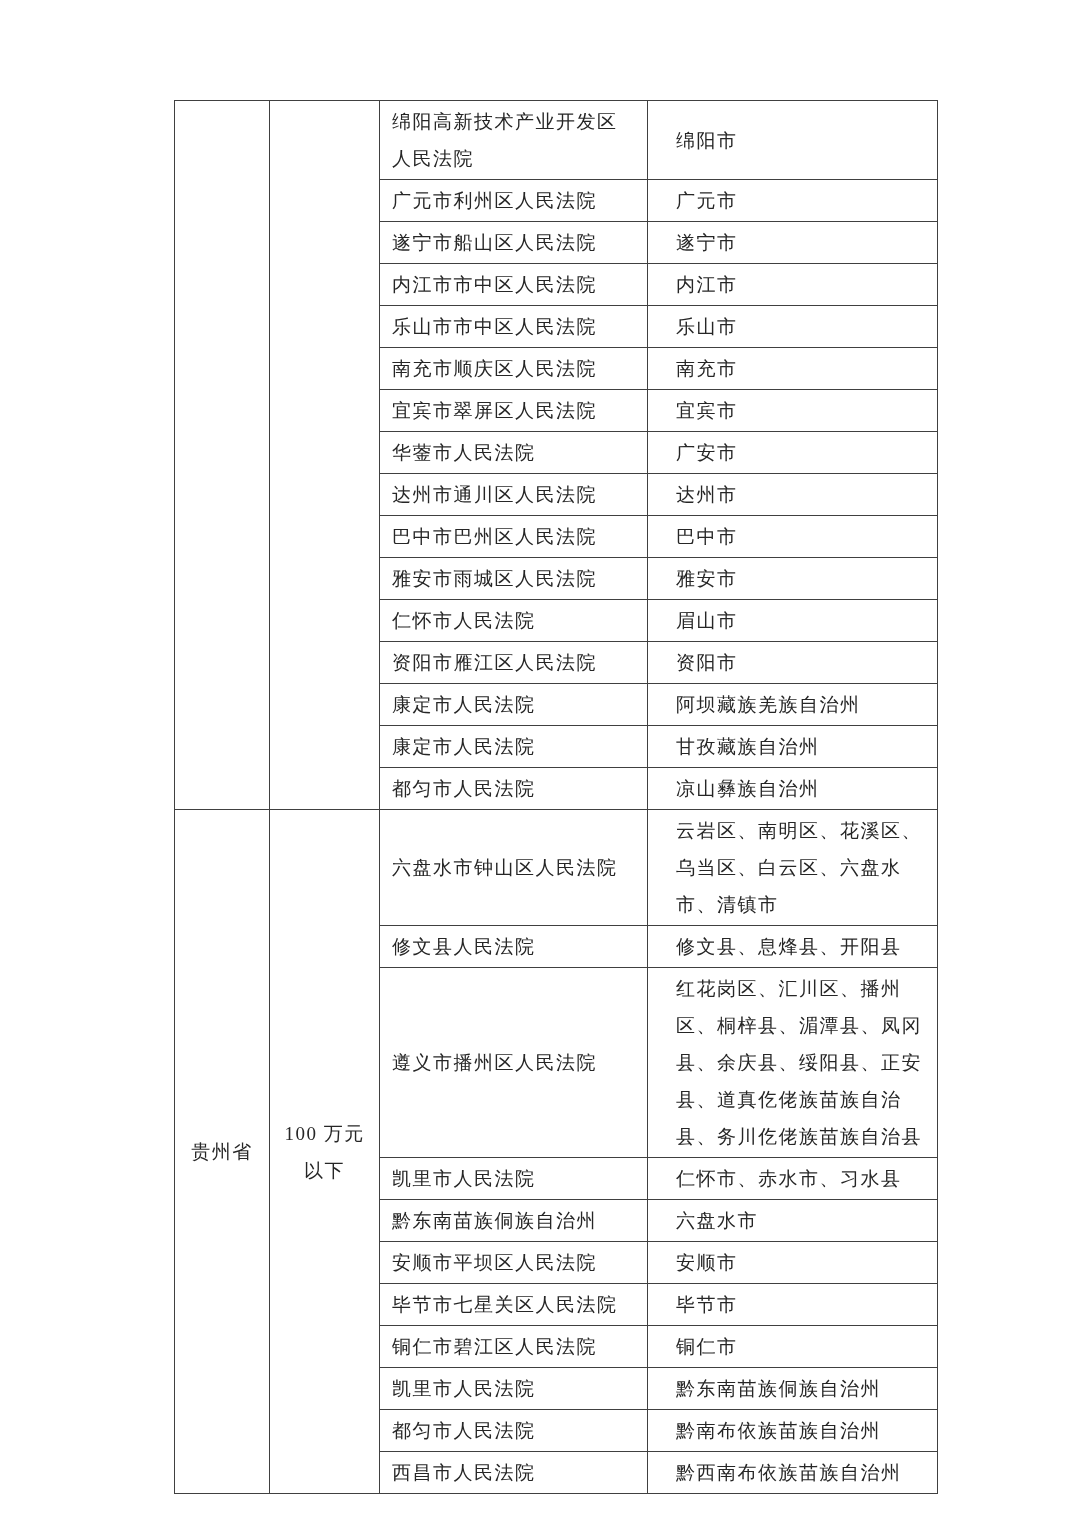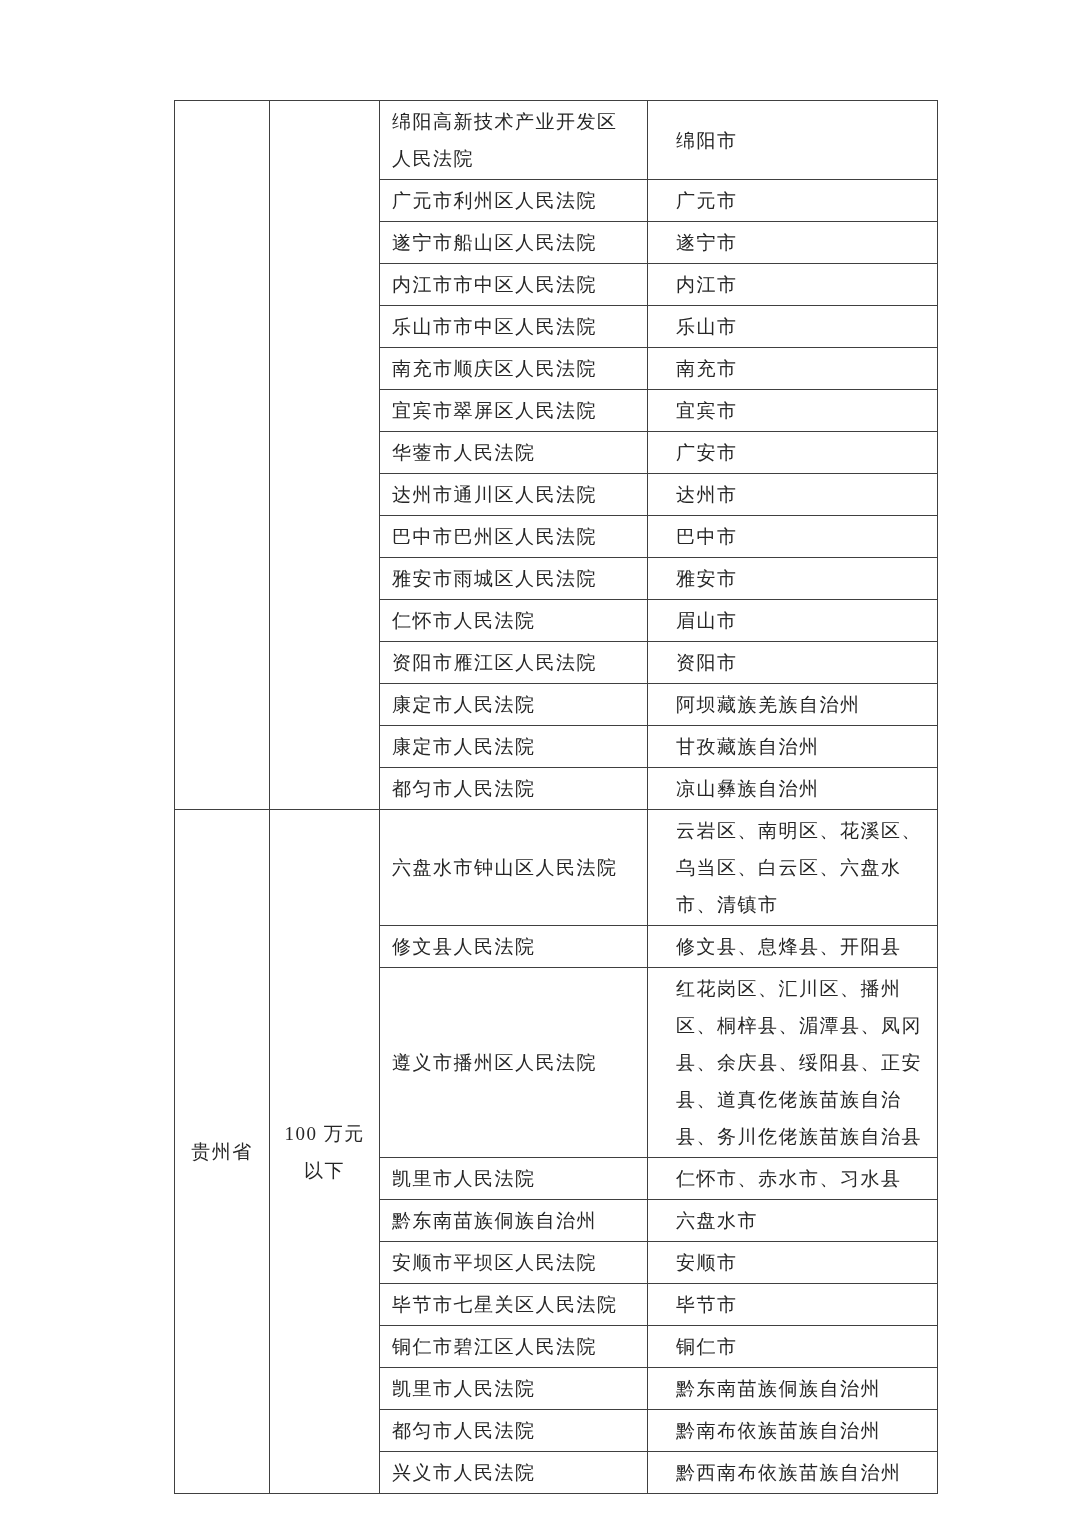--- a/index.html
+++ b/index.html
@@ -187,19 +187,19 @@
           </tr>
           <tr>
             <td class="court-cell">凯里市人民法院</td>
             <td class="jurisdiction-cell">黔东南苗族侗族自治州</td>
           </tr>
           <tr>
             <td class="court-cell">都匀市人民法院</td>
             <td class="jurisdiction-cell">黔南布依族苗族自治州</td>
           </tr>
           <tr>
-            <td class="court-cell">兴义市人民法院</td>
+            <td class="court-cell">西昌市人民法院</td>
             <td class="jurisdiction-cell">黔西南布依族苗族自治州</td>
           </tr>
         </tbody>
     </table>
   </div>
 </div>
 
 </body></html>

